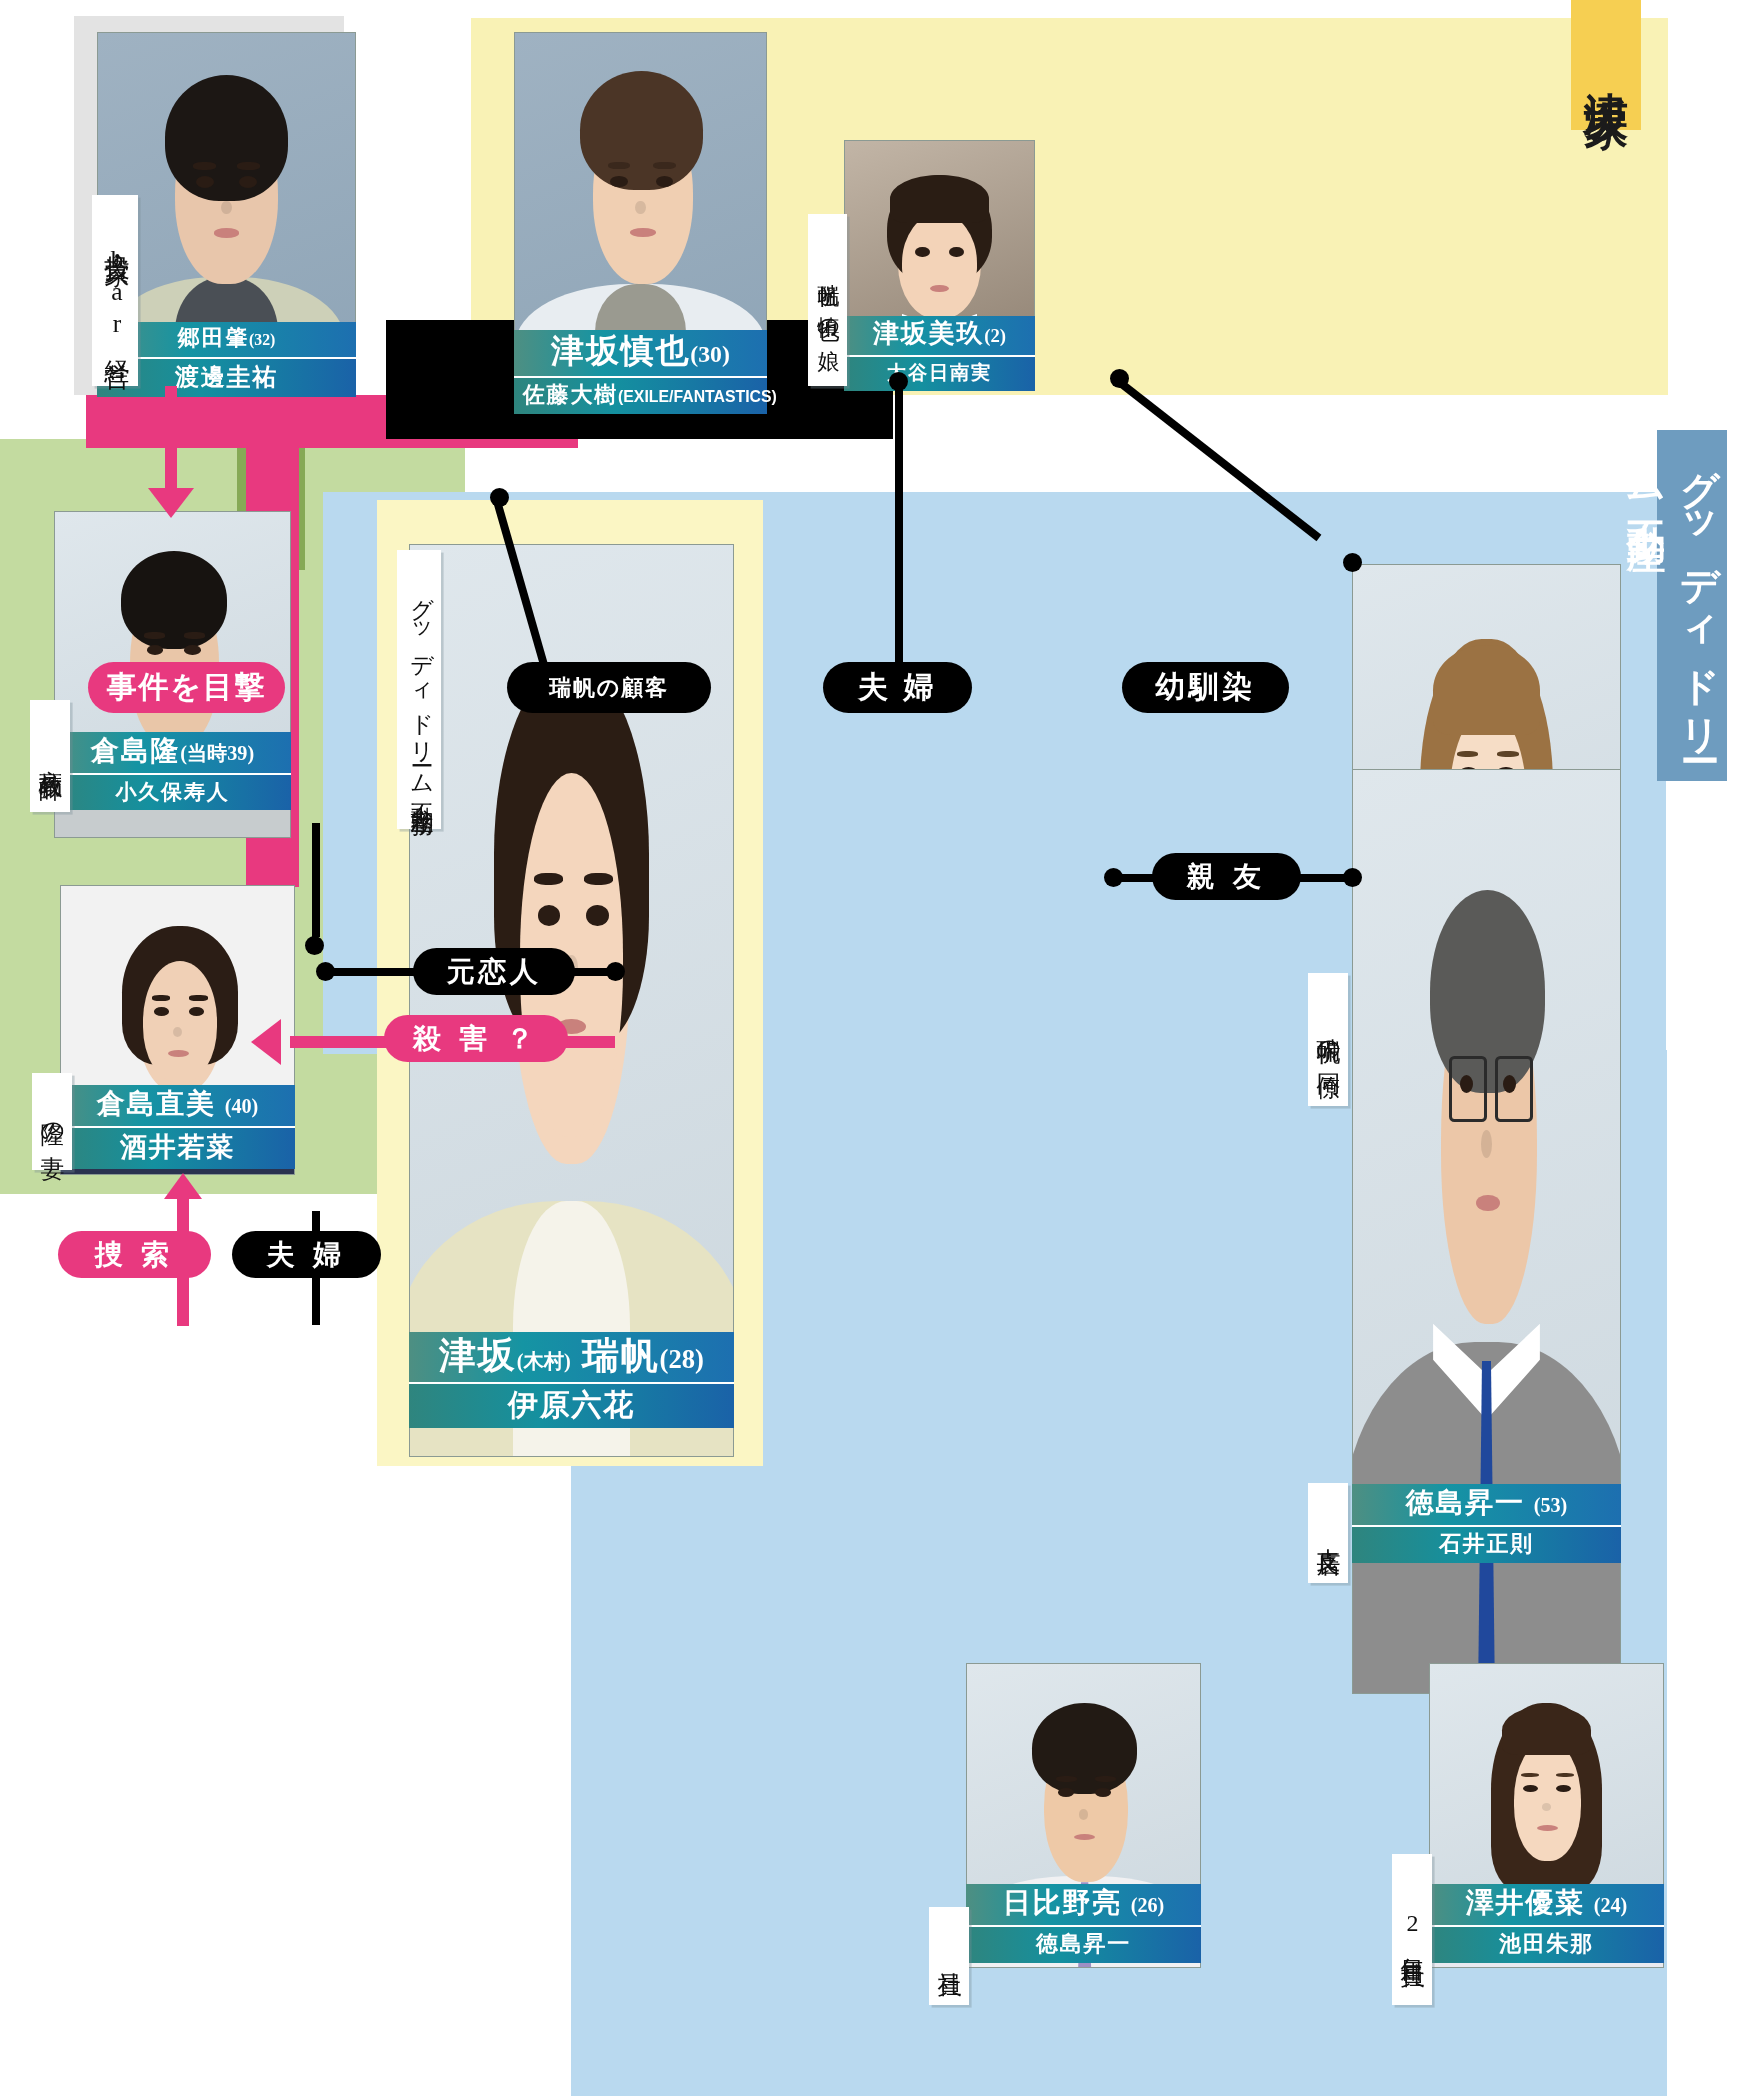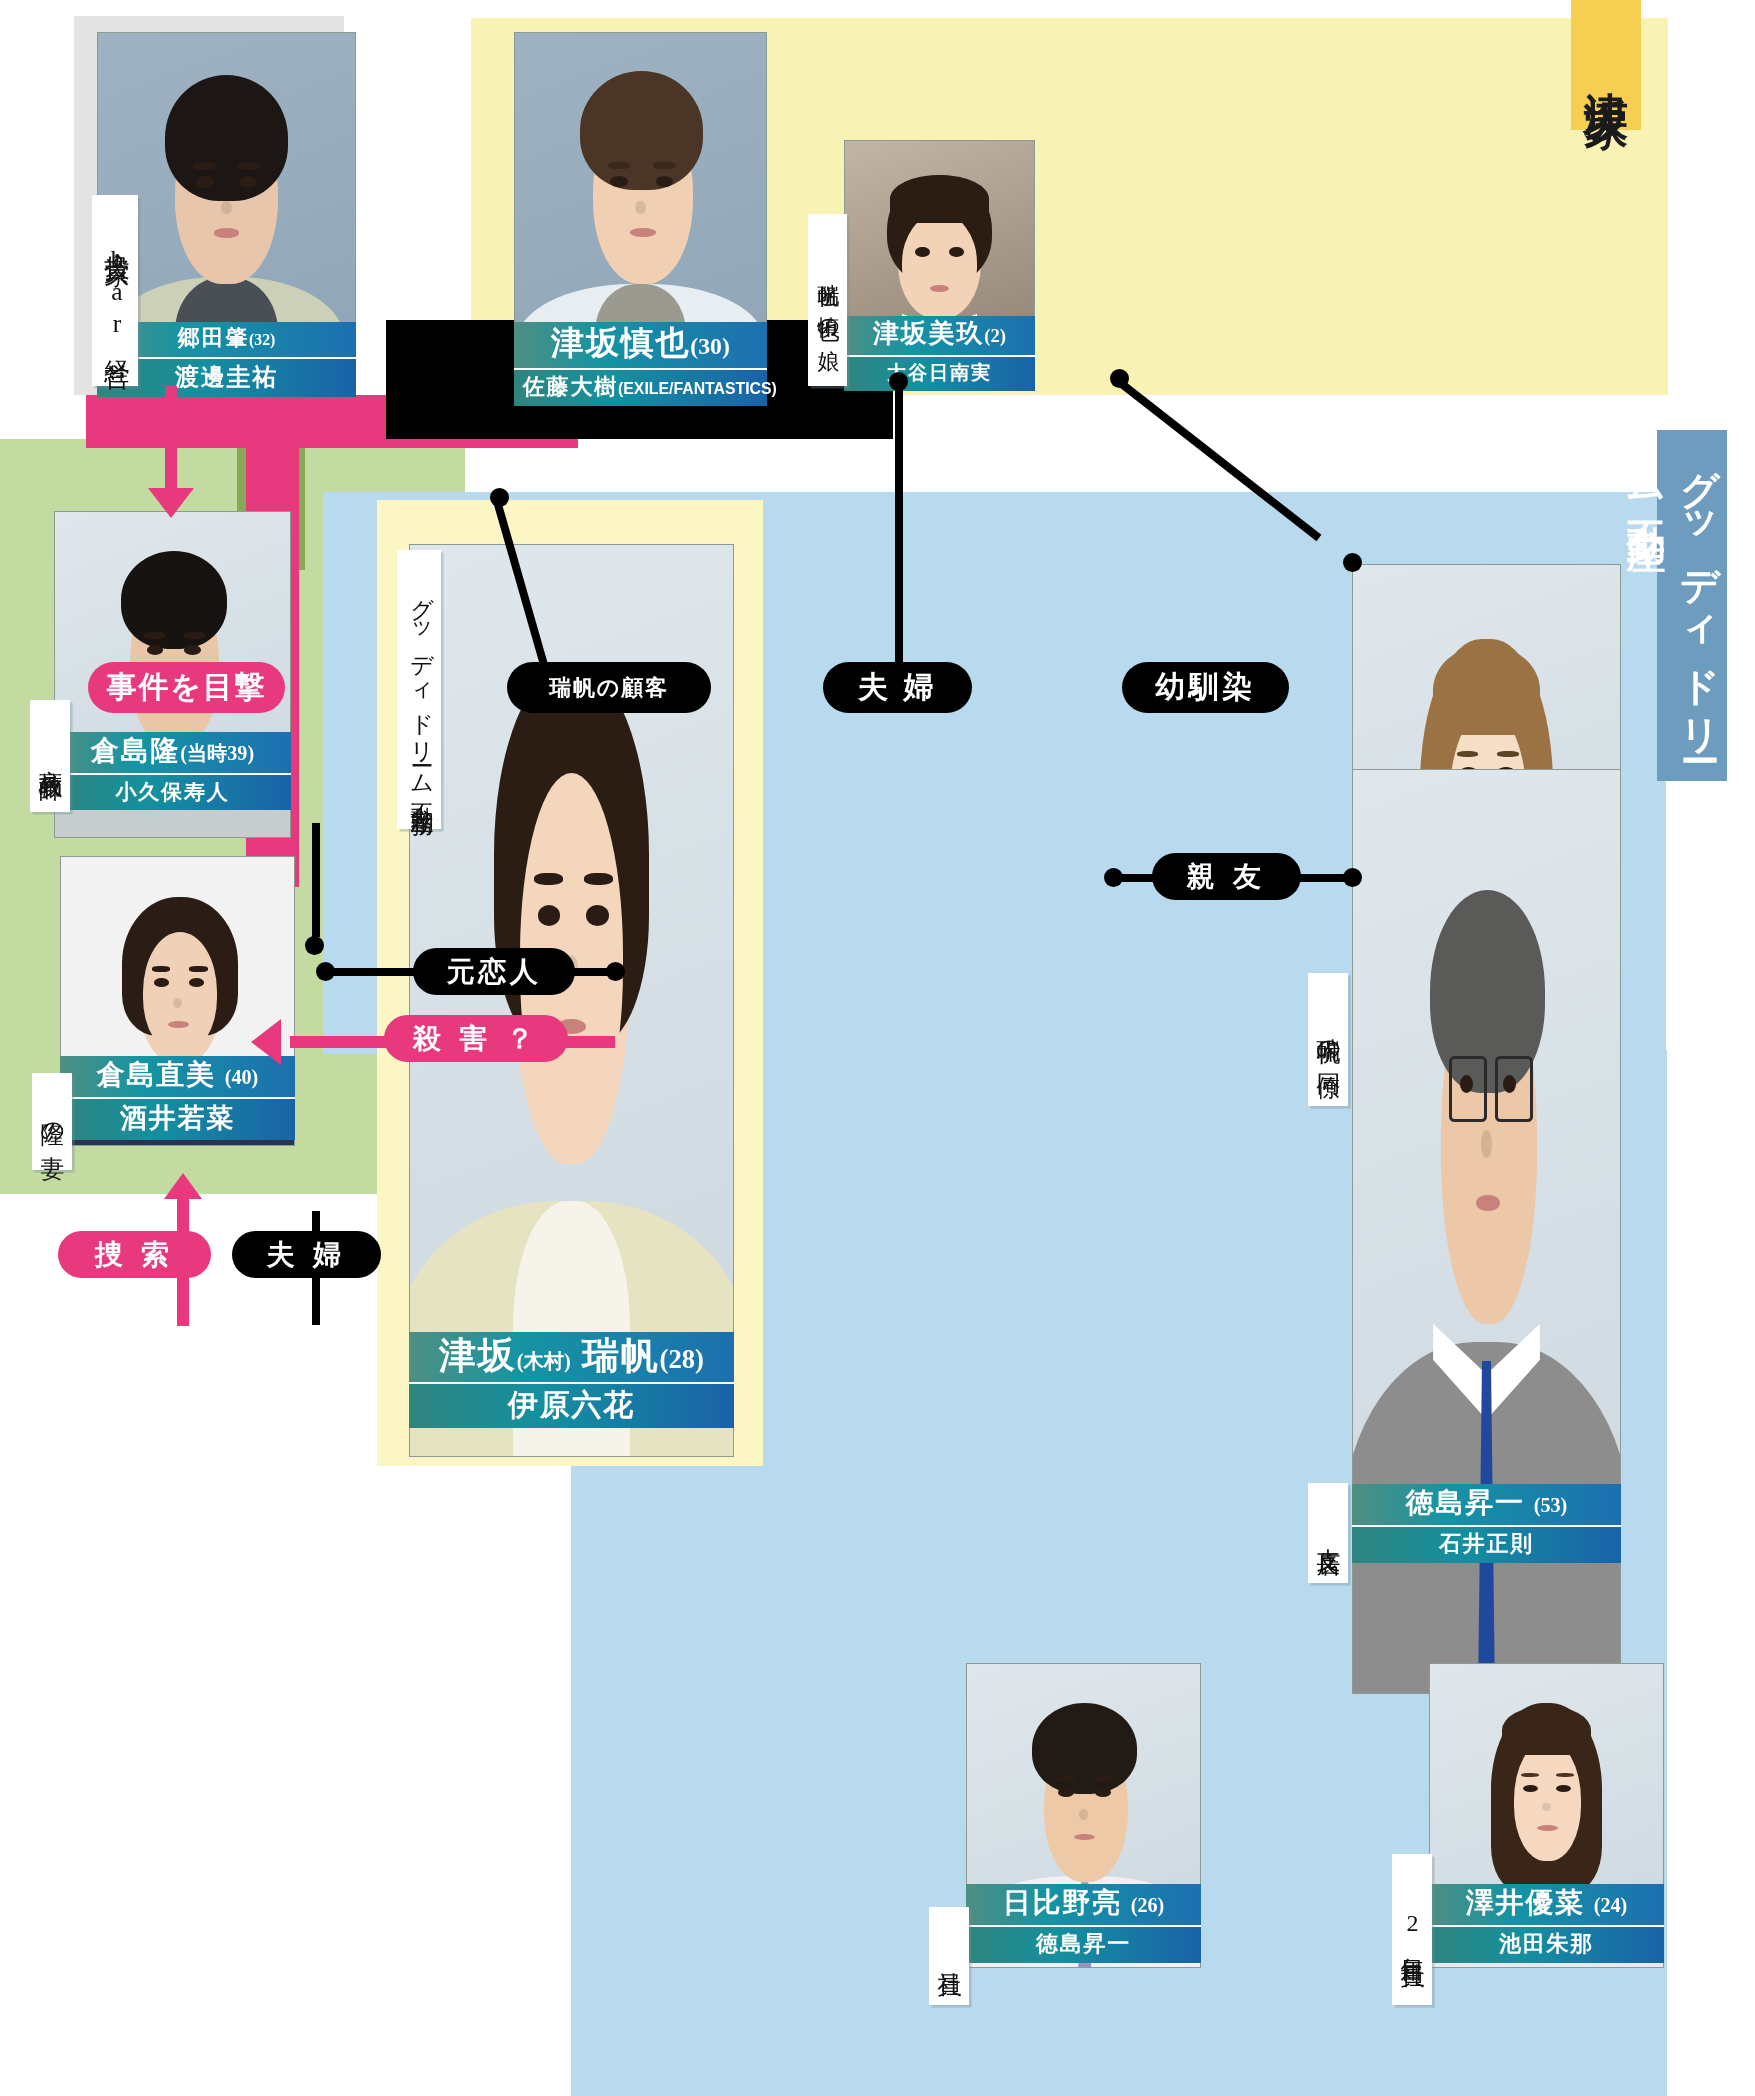--- a/index.html
+++ b/index.html
@@ -149,21 +149,21 @@
         <div class="head" style="left:31%;top:20%;width:40%;height:52%;background:#f0cfb2;"></div>
         <div class="hair" style="left:26%;top:11%;width:49%;height:34%;background:#4b3526;"></div>
         <div class="brow" style="left:37%;top:37%;width:9%;height:2.1%;background:#3a281c;"></div>
         <div class="brow" style="left:55%;top:37%;width:9%;height:2.1%;background:#3a281c;"></div>
         <div class="eye" style="left:38%;top:41%;width:7%;height:3.2%;"></div>
         <div class="eye" style="left:56%;top:41%;width:7%;height:3.2%;"></div>
         <div class="nose" style="left:48%;top:48%;width:4%;height:4%;"></div>
         <div class="mouth" style="left:46%;top:56%;width:10%;height:2.4%;"></div>
       </div>
     </div>
-    <div class="plate" style="top:290px;">
+    <div class="plate" style="top:298px;">
       <div class="nm" style="font-size:33px;">
         <span>津坂慎也</span><span class="age">(30)</span>
       </div>
       <div class="ac" style="font-size:22px;">
         <span>佐藤大樹</span><span class="grp">(EXILE/FANTASTICS)</span>
       </div>
     </div>
   </div>
 
   <div class="card" style="left:844px;top:140px;width:191px;height:242px;z-index:5;">
@@ -215,21 +215,21 @@
       </div>
       <div class="ac" style="font-size:21px;">
         <span>小久保寿人</span>
       </div>
     </div>
   </div>
   <div class="roletag" style="left:30px;top:700px;width:40px;height:112px;font-size:24px;">
     <span>高校教師</span>
   </div>
 
-  <div class="card" style="left:60px;top:856px;width:235px;height:290px;z-index:5;">
+  <div class="card" style="left:60px;top:885px;width:235px;height:290px;z-index:5;">
     <div class="frame">
       <div class="face">
         <div class="bg-studio white"></div>
         <div class="body" style="left:-2%;top:74%;width:104%;height:36%;background:#2a3350;"></div>
         <div class="head" style="left:33%;top:22%;width:36%;height:50%;background:#f0d0b6;"></div>
         <div class="hair" style="left:26%;top:14%;width:50%;height:48%;background:#2b1d15;border-radius:48% 48% 30% 30%;"></div>
         <div class="head" style="left:35%;top:26%;width:32%;height:42%;background:#f0d0b6;"></div>
         <div class="brow" style="left:39%;top:38%;width:8%;height:1.8%;"></div>
         <div class="brow" style="left:55%;top:38%;width:8%;height:1.8%;"></div>
         <div class="eye" style="left:40%;top:42%;width:6.5%;height:3%;"></div>

